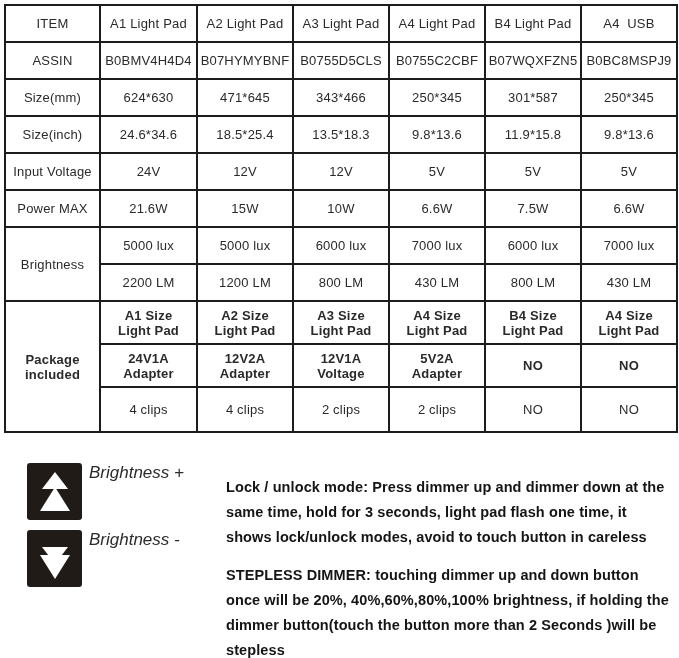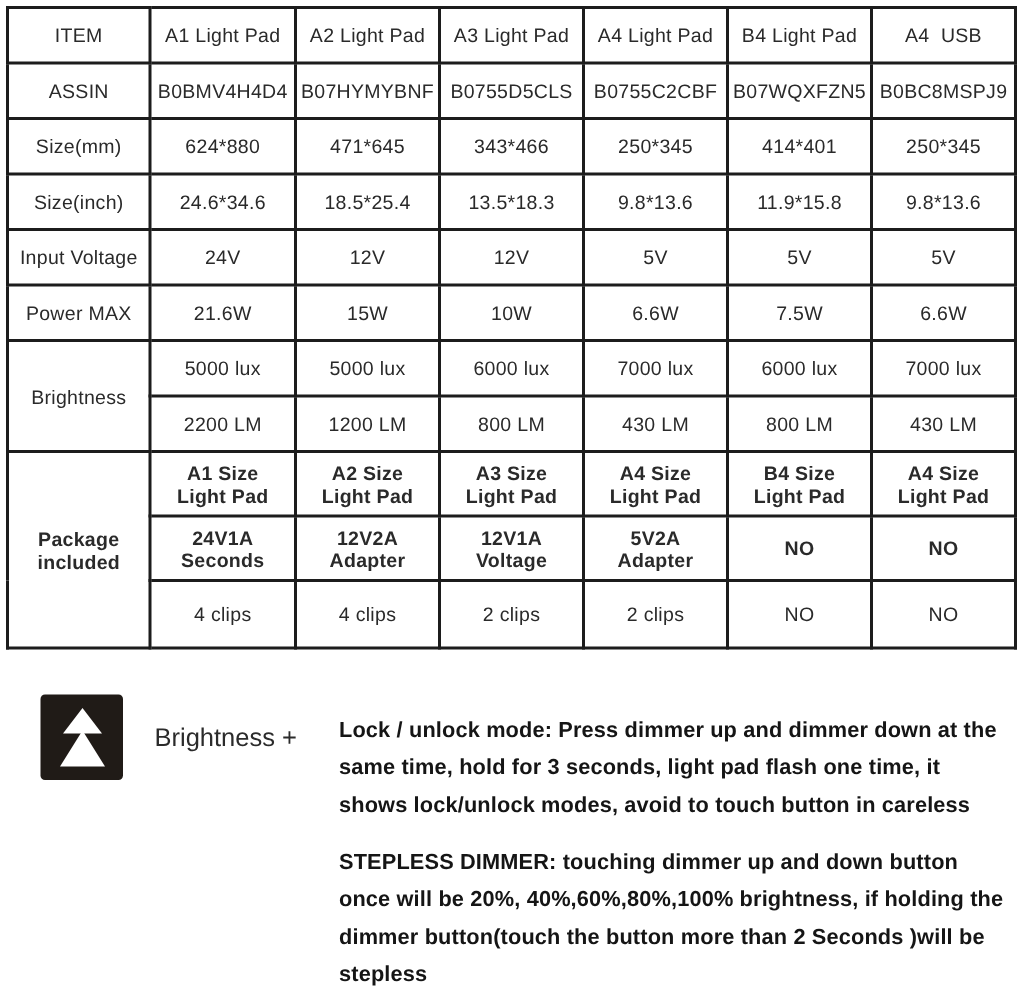--- a/index.html
+++ b/index.html
@@ -27,21 +27,21 @@
     color:#2a2a2a;
   }
   table.spec td.hdr{white-space:pre-wrap;}
   tr.r-std td{height:33px;}
   tr.r-sub td{height:33px;}
   tr.r-pkg td{height:39px;font-weight:bold;}
   tr.r-pkg-last td{height:41px;}
   
   .bottom{display:flex;padding:17px 6px 0 27px;box-sizing:border-box;}
   .legend{width:199px;display:flex;flex-direction:column;gap:10px;padding-top:13px;flex-shrink:0;}
-  .legend-row{display:flex;align-items:center;gap:21px;}
+  .legend-row{display:flex;gap:7px;font-style:italic;}
   .btn-icon{
     width:55px;height:57px;background:#201b17;border-radius:3px;
     display:flex;align-items:center;justify-content:center;flex-shrink:0;
   }
   .legend-label{font-size:17px;color:#2b2b2b;white-space:nowrap;}
   .notes{flex:1;padding-top:25px;padding-right:2px;}
   .notes p{
     margin:0 0 13px 0;
     font-size:14.5px;
     font-weight:bold;
@@ -77,25 +77,25 @@
       <td>ASSIN</td>
       <td>B0BMV4H4D4</td>
       <td>B07HYMYBNF</td>
       <td>B0755D5CLS</td>
       <td>B0755C2CBF</td>
       <td>B07WQXFZN5</td>
       <td>B0BC8MSPJ9</td>
     </tr>
     <tr class="r-std">
       <td>Size(mm)</td>
-      <td>624*880</td>
+      <td>624*630</td>
       <td>471*645</td>
       <td>343*466</td>
       <td>250*345</td>
-      <td>414*401</td>
+      <td>301*587</td>
       <td>250*345</td>
     </tr>
     <tr class="r-std">
       <td>Size(inch)</td>
       <td>24.6*34.6</td>
       <td>18.5*25.4</td>
       <td>13.5*18.3</td>
       <td>9.8*13.6</td>
       <td>11.9*15.8</td>
       <td>9.8*13.6</td>
@@ -146,21 +146,21 @@
 Light Pad</td>
       <td>A4 Size
 Light Pad</td>
       <td>B4 Size
 Light Pad</td>
       <td>A4 Size
 Light Pad</td>
     </tr>
     <tr class="r-pkg">
       <td>24V1A
-Seconds</td>
+Adapter</td>
       <td>12V2A
 Adapter</td>
       <td>12V1A
 Voltage</td>
       <td>5V2A
 Adapter</td>
       <td>NO</td>
       <td>NO</td>
     </tr>
     <tr class="r-pkg-last">
@@ -178,18 +178,27 @@
   <div class="legend">
     <div class="legend-row">
       <div class="btn-icon">
         <svg width="40" height="42" viewBox="0 0 40 42" aria-hidden="true">
           <polygon points="20,1 33,18 7,18" fill="#ffffff"></polygon>
           <polygon points="20,16 35,40 5,40" fill="#ffffff"></polygon>
         </svg>
       </div>
       <span class="legend-label">Brightness +</span>
     </div>
+    <div class="legend-row">
+      <div class="btn-icon">
+        <svg width="40" height="42" viewBox="0 0 40 42" aria-hidden="true">
+          <polygon points="20,26 33,9 7,9" fill="#ffffff"></polygon>
+          <polygon points="20,41 35,17 5,17" fill="#ffffff"></polygon>
+        </svg>
+      </div>
+      <span class="legend-label">Brightness -</span>
+    </div>
   </div>
   <div class="notes">
     <p>Lock / unlock mode: Press dimmer up and dimmer down at the same time, hold for 3 seconds, light pad flash one time, it shows lock/unlock modes, avoid to touch button in careless</p>
     <p>STEPLESS DIMMER: touching dimmer up and down button once will be 20%, 40%,60%,80%,100% brightness, if holding the dimmer button(touch the button more than 2 Seconds )will be stepless</p>
   </div>
 </div>
 
 </body></html>

